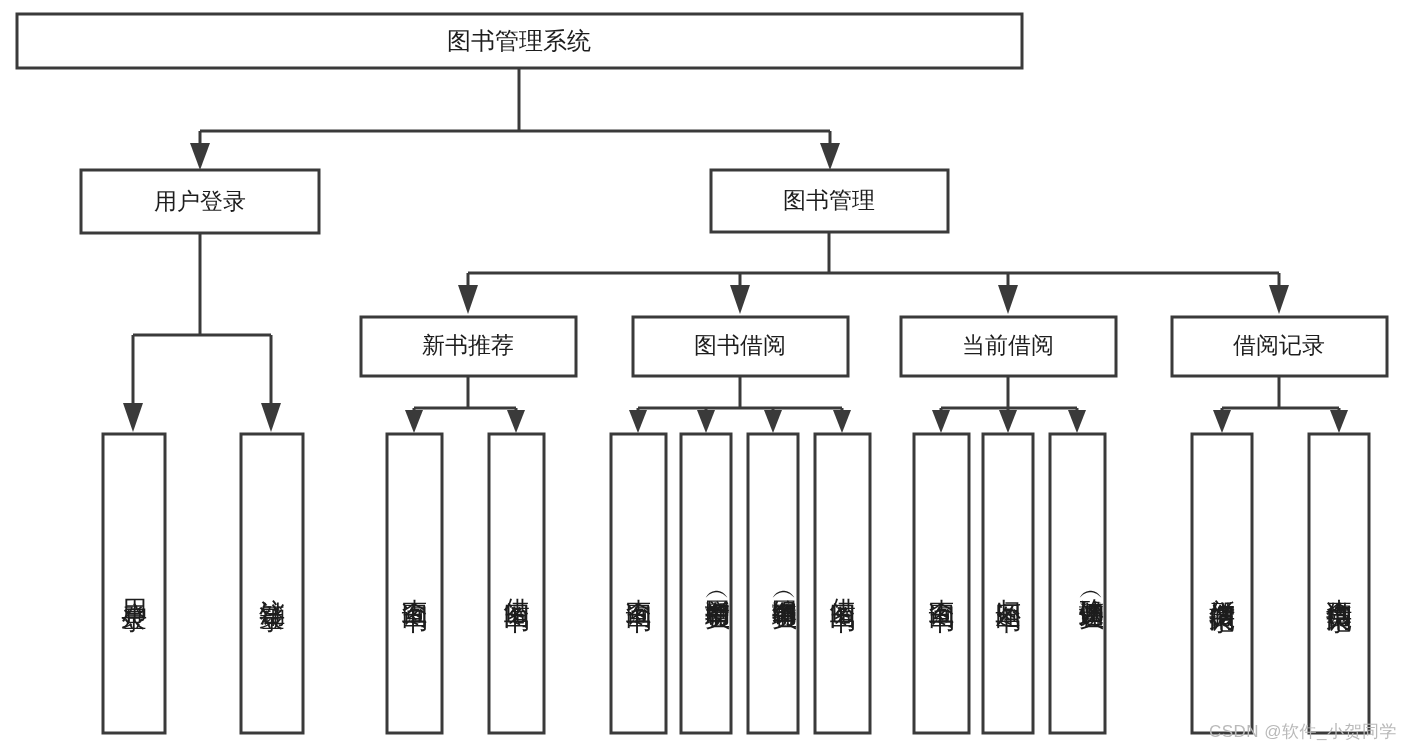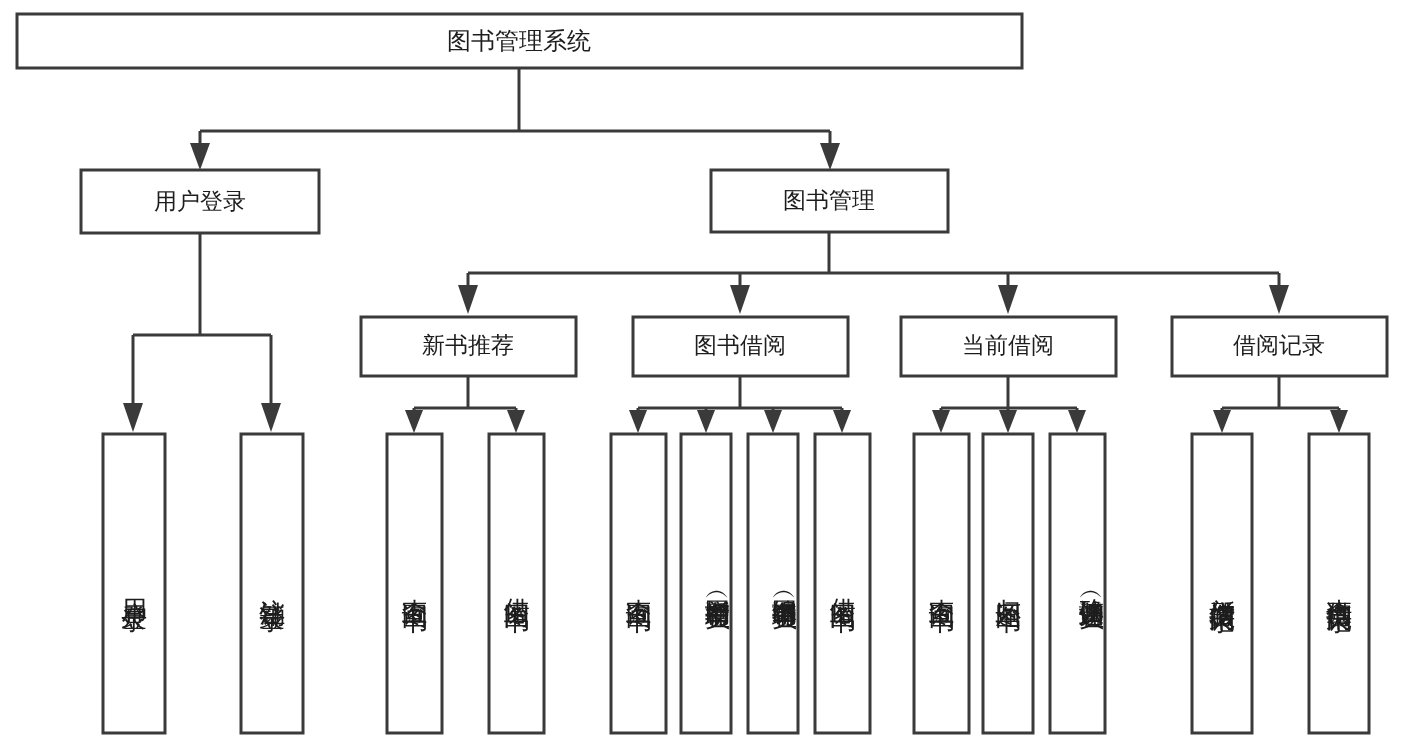--- a/index.html
+++ b/index.html
@@ -244,14 +244,15 @@
   <div class="vlabel" style="left:748px; top:434px; width:50px; height:299px; font-size:25px; letter-spacing:1px; align-items:flex-start;">编辑图书（管理员）</div>
   <div class="vlabel" style="left:815px; top:434px; width:55px; height:299px;">借阅图书</div>
 
   <div class="vlabel" style="left:914px; top:434px; width:55px; height:299px;">查询图书</div>
   <div class="vlabel" style="left:983px; top:434px; width:50px; height:299px;">归还图书</div>
   <div class="vlabel" style="left:1050px; top:434px; width:55px; height:299px; font-size:25px; letter-spacing:1px; align-items:flex-start;">确认归还（管理员）</div>
 
   <div class="vlabel" style="left:1192px; top:434px; width:60px; height:299px; letter-spacing:2px;">新增借阅记录</div>
   <div class="vlabel" style="left:1309px; top:434px; width:60px; height:299px; letter-spacing:2px;">查询借阅记录</div>
 
+  <div class="watermark">CSDN @软件_小贺同学</div>
 
 </div>
 
 </body></html>

